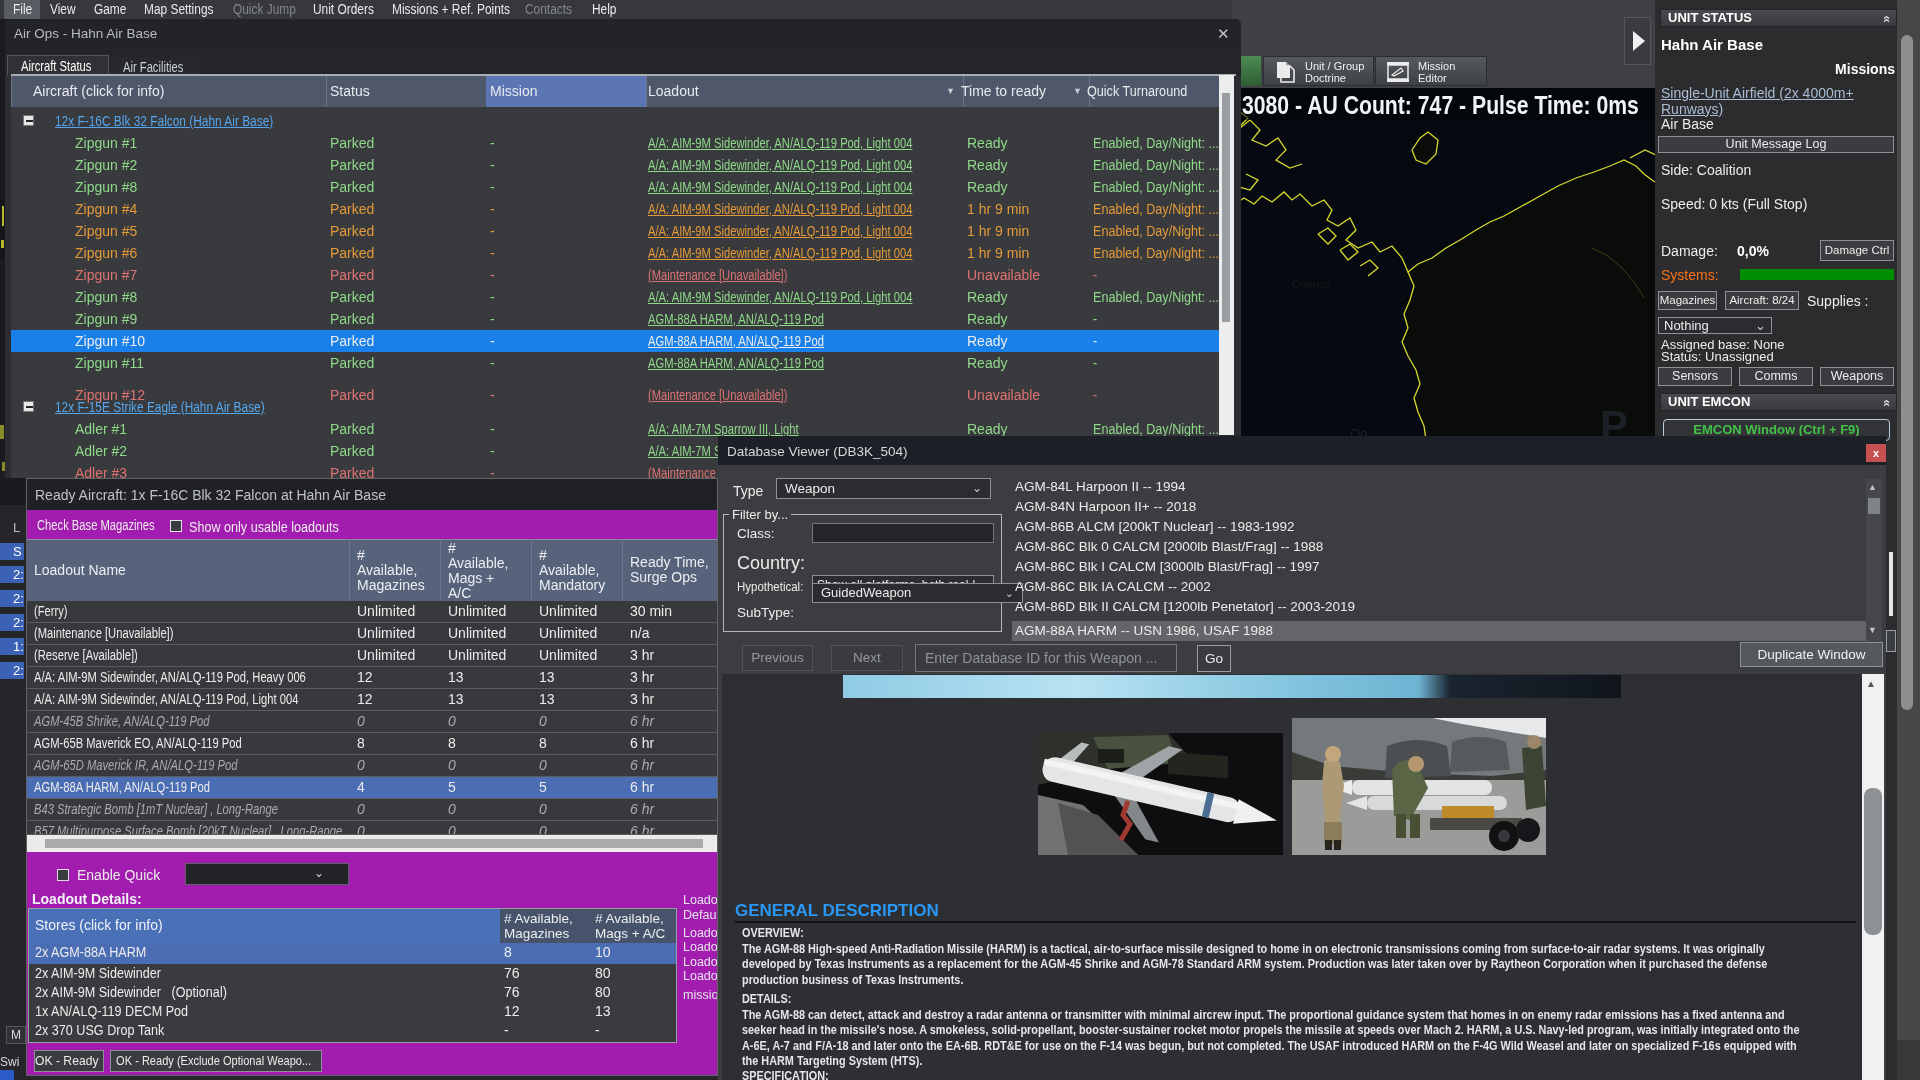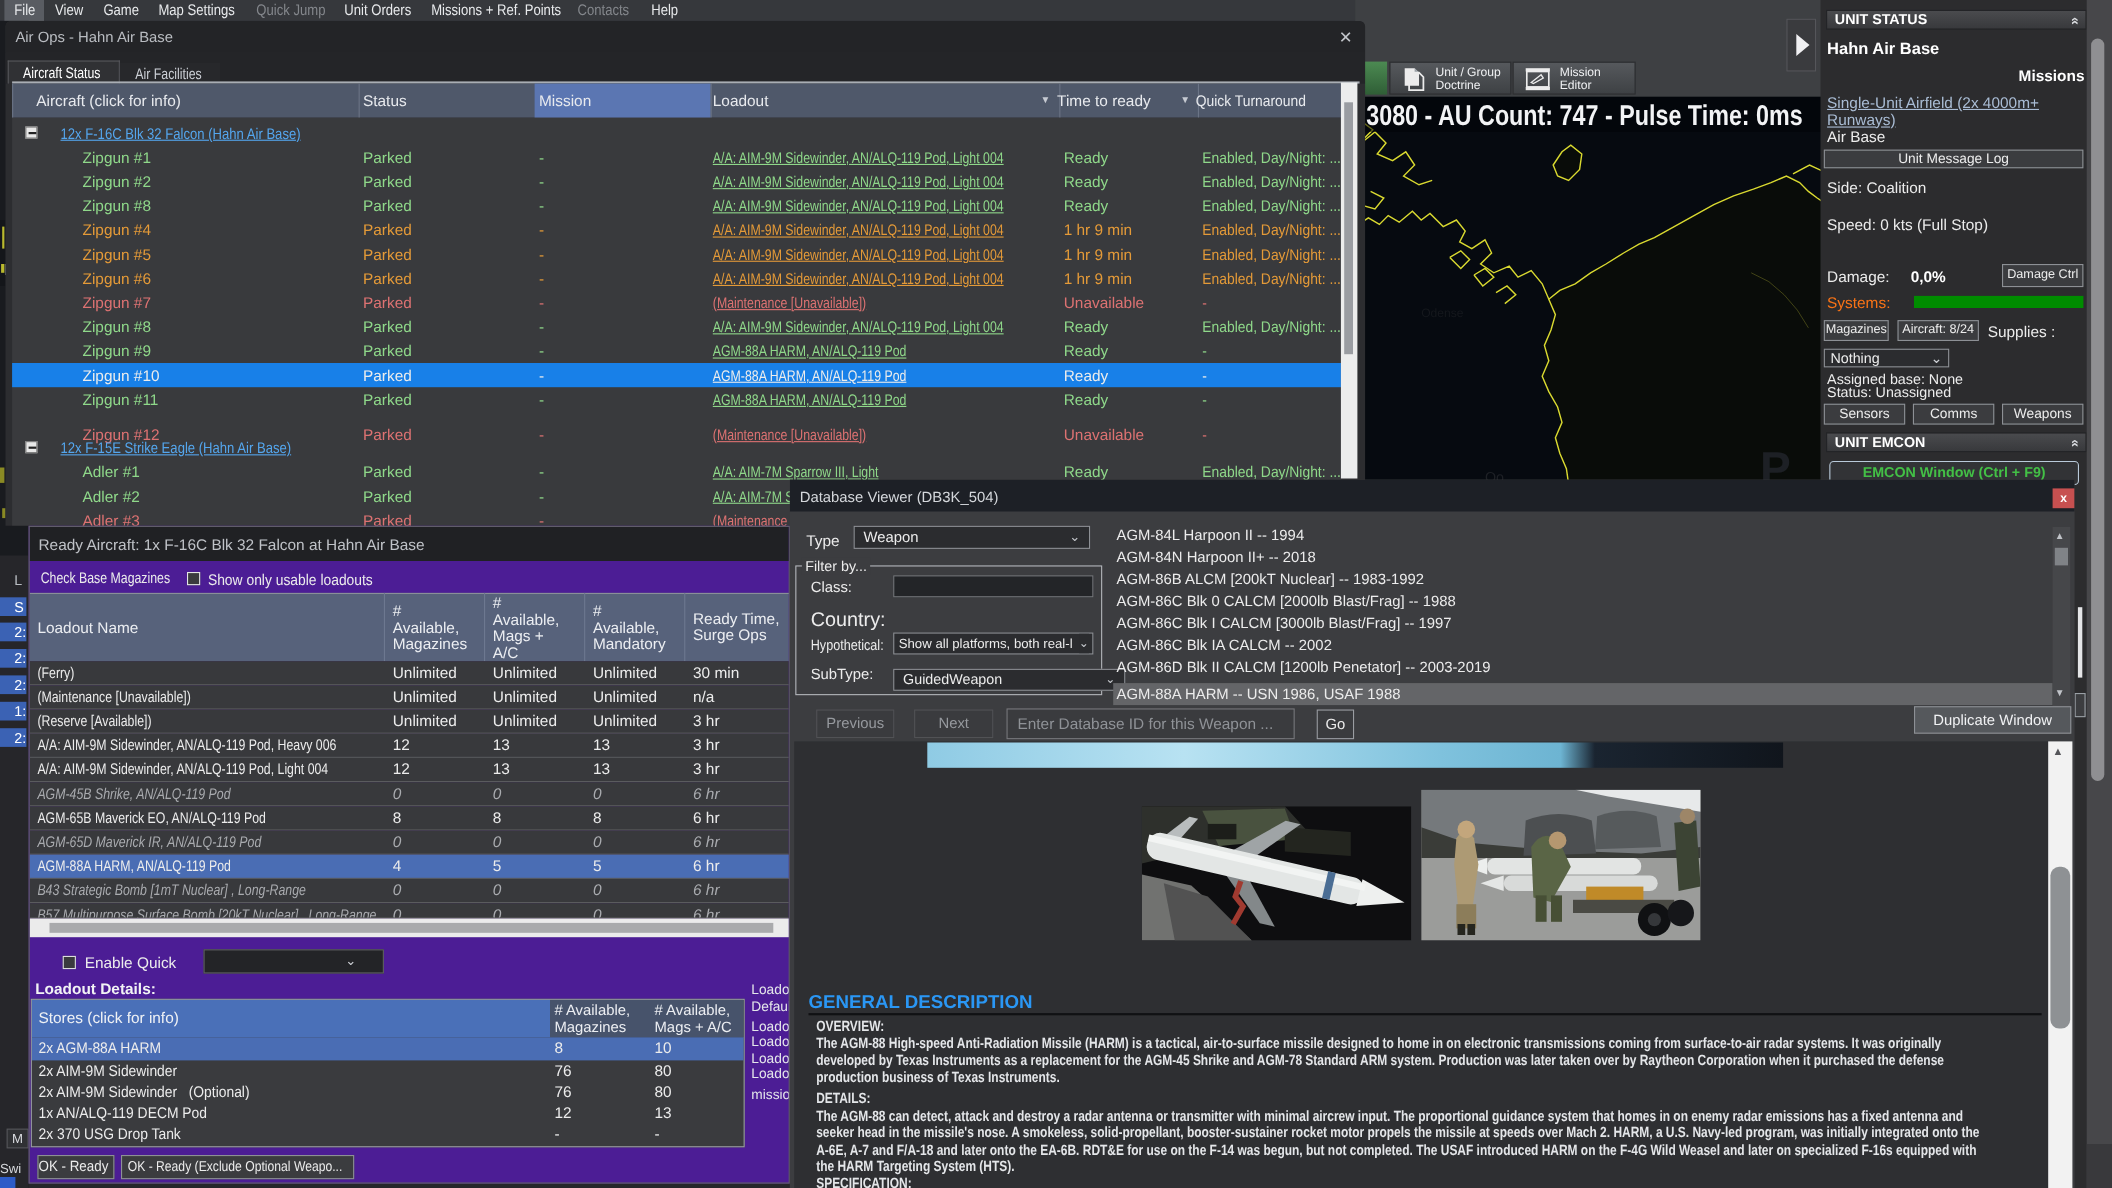--- a/index.html
+++ b/index.html
@@ -287,21 +287,21 @@
 <span style="position:absolute;left:479px">-</span>
 <span class="u sx80" style="position:absolute;left:637px;text-decoration:underline">(Maintenance [Unavailable])</span>
 <span style="position:absolute;left:956px">Unavailable</span>
 <span class="sx90" style="position:absolute;left:1082px">-</span>
       </div>
 
   <div class="ab" style="left:1214px;top:56px;width:15px;height:360px;background:#eceded"></div>
   <div class="ab" style="left:1217px;top:74px;width:8px;height:229px;background:#9a9da2"></div>
 </div>
 
-<div class="ab" style="left:26px;top:478px;width:692px;height:598px;background:#4c1d95;border:1px solid #636466;overflow:hidden">
+<div class="ab" style="left:26px;top:478px;width:692px;height:598px;background:#a21caf;border:1px solid #636466;overflow:hidden">
   <div class="ab" style="left:0;top:0;width:692px;height:31px;background:#202124"></div>
   <div class="ab" style="left:8px;top:8px;font-size:14px;color:#bfc2c7">Ready Aircraft: 1x F-16C Blk 32 Falcon at Hahn Air Base</div>
   <div class="ab" style="left:10px;top:38px;font-size:14px;color:#ececec"><span class="sx80">Check Base Magazines</span></div>
   <div class="ab" style="left:143px;top:41px;width:12px;height:12px;border:1px solid #e4e5e7;background:#3a3b3e"></div>
   <div class="ab" style="left:162px;top:40px;font-size:14px;color:#ececec"><span class="sx90">Show only usable loadouts</span></div>
 
   <div class="ab" style="left:0;top:60px;width:691px;height:62px;background:#57627b;border-top:1px solid #8a8f98"></div>
   <div class="ab" style="left:322px;top:60px;width:1px;height:62px;background:#6d7890"></div>
   <div class="ab" style="left:413px;top:60px;width:1px;height:62px;background:#6d7890"></div>
   <div class="ab" style="left:504px;top:60px;width:1px;height:62px;background:#6d7890"></div>
@@ -448,21 +448,21 @@
   <div class="ab" style="left:15px;top:47px;font-size:14px;color:#ececec">Type</div>
   <div class="ab" style="left:58px;top:42px;width:215px;height:21px;background:#2b2c2f;border:1px solid #8d9095;color:#ececec;font-size:13.5px;line-height:19px;padding-left:8px">Weapon<span style="position:absolute;right:8px;top:0;font-size:12px;color:#c6c9ce">⌄</span></div>
   <div class="ab" style="left:5px;top:78px;width:279px;height:118px;border:1px solid #b3b6bb"></div>
   <div class="ab" style="left:11px;top:71px;background:#3c3d40;padding:0 3px;font-size:13px;color:#ececec">Filter by...</div>
   <div class="ab" style="left:19px;top:90px;font-size:13.5px;color:#ececec">Class:</div>
   <div class="ab" style="left:94px;top:87px;width:182px;height:20px;background:#232528;border:1px solid #74767a"></div>
   <div class="ab" style="left:19px;top:117px;font-size:18px;color:#ececec">Country:</div>
   <div class="ab" style="left:19px;top:143px;font-size:13.5px;color:#ececec"><span class="sx85">Hypothetical:</span></div>
   <div class="ab" style="left:94px;top:139px;width:182px;height:20px;background:#2b2c2f;border:1px solid #8d9095;color:#ececec;font-size:12px;line-height:18px;padding-left:4px;white-space:nowrap;overflow:hidden">Show all platforms, both real-l<span style="position:absolute;right:3px;top:0;font-size:11px;color:#c6c9ce;background:#2b2c2f">⌄</span></div>
   <div class="ab" style="left:19px;top:169px;font-size:13.5px;color:#ececec">SubType:</div>
-  <div class="ab" style="left:94px;top:172px;width:211px;height:20px;background:#2b2c2f;border:1px solid #8d9095;color:#ececec;font-size:13px;line-height:18px;padding-left:8px">GuidedWeapon<span style="position:absolute;right:8px;top:0;font-size:11px;color:#c6c9ce">⌄</span></div>
+  <div class="ab" style="left:94px;top:147px;width:211px;height:20px;background:#2b2c2f;border:1px solid #8d9095;color:#ececec;font-size:13px;line-height:18px;padding-left:8px">GuidedWeapon<span style="position:absolute;right:8px;top:0;font-size:11px;color:#c6c9ce">⌄</span></div>
 
   <div class="ab" style="left:294px;top:40px;width:863px;height:173px;font-size:13.5px;color:#ececec">
     <div class="ab" style="left:0;top:145px;width:854px;height:20px;background:#646568"></div>
     <span style="position:absolute;left:3px;top:3px">AGM-84L Harpoon II -- 1994</span>
     <span style="position:absolute;left:3px;top:23px">AGM-84N Harpoon II+ -- 2018</span>
     <span style="position:absolute;left:3px;top:43px">AGM-86B ALCM [200kT Nuclear] -- 1983-1992</span>
     <span style="position:absolute;left:3px;top:63px">AGM-86C Blk 0 CALCM [2000lb Blast/Frag] -- 1988</span>
     <span style="position:absolute;left:3px;top:83px">AGM-86C Blk I CALCM [3000lb Blast/Frag] -- 1997</span>
     <span style="position:absolute;left:3px;top:103px">AGM-86C Blk IA CALCM -- 2002</span>
     <span style="position:absolute;left:3px;top:123px">AGM-86D Blk II CALCM [1200lb Penetator] -- 2003-2019</span>

